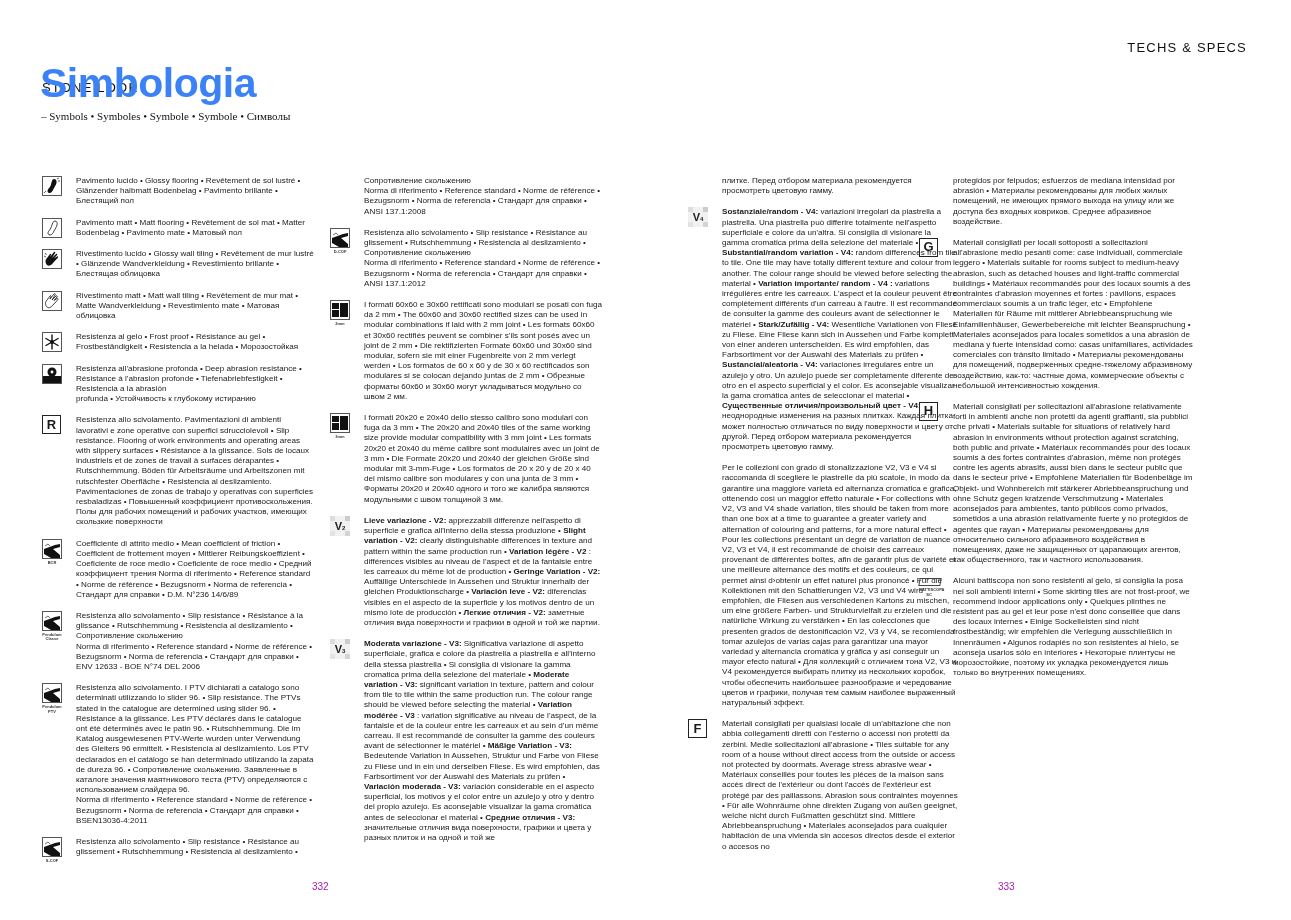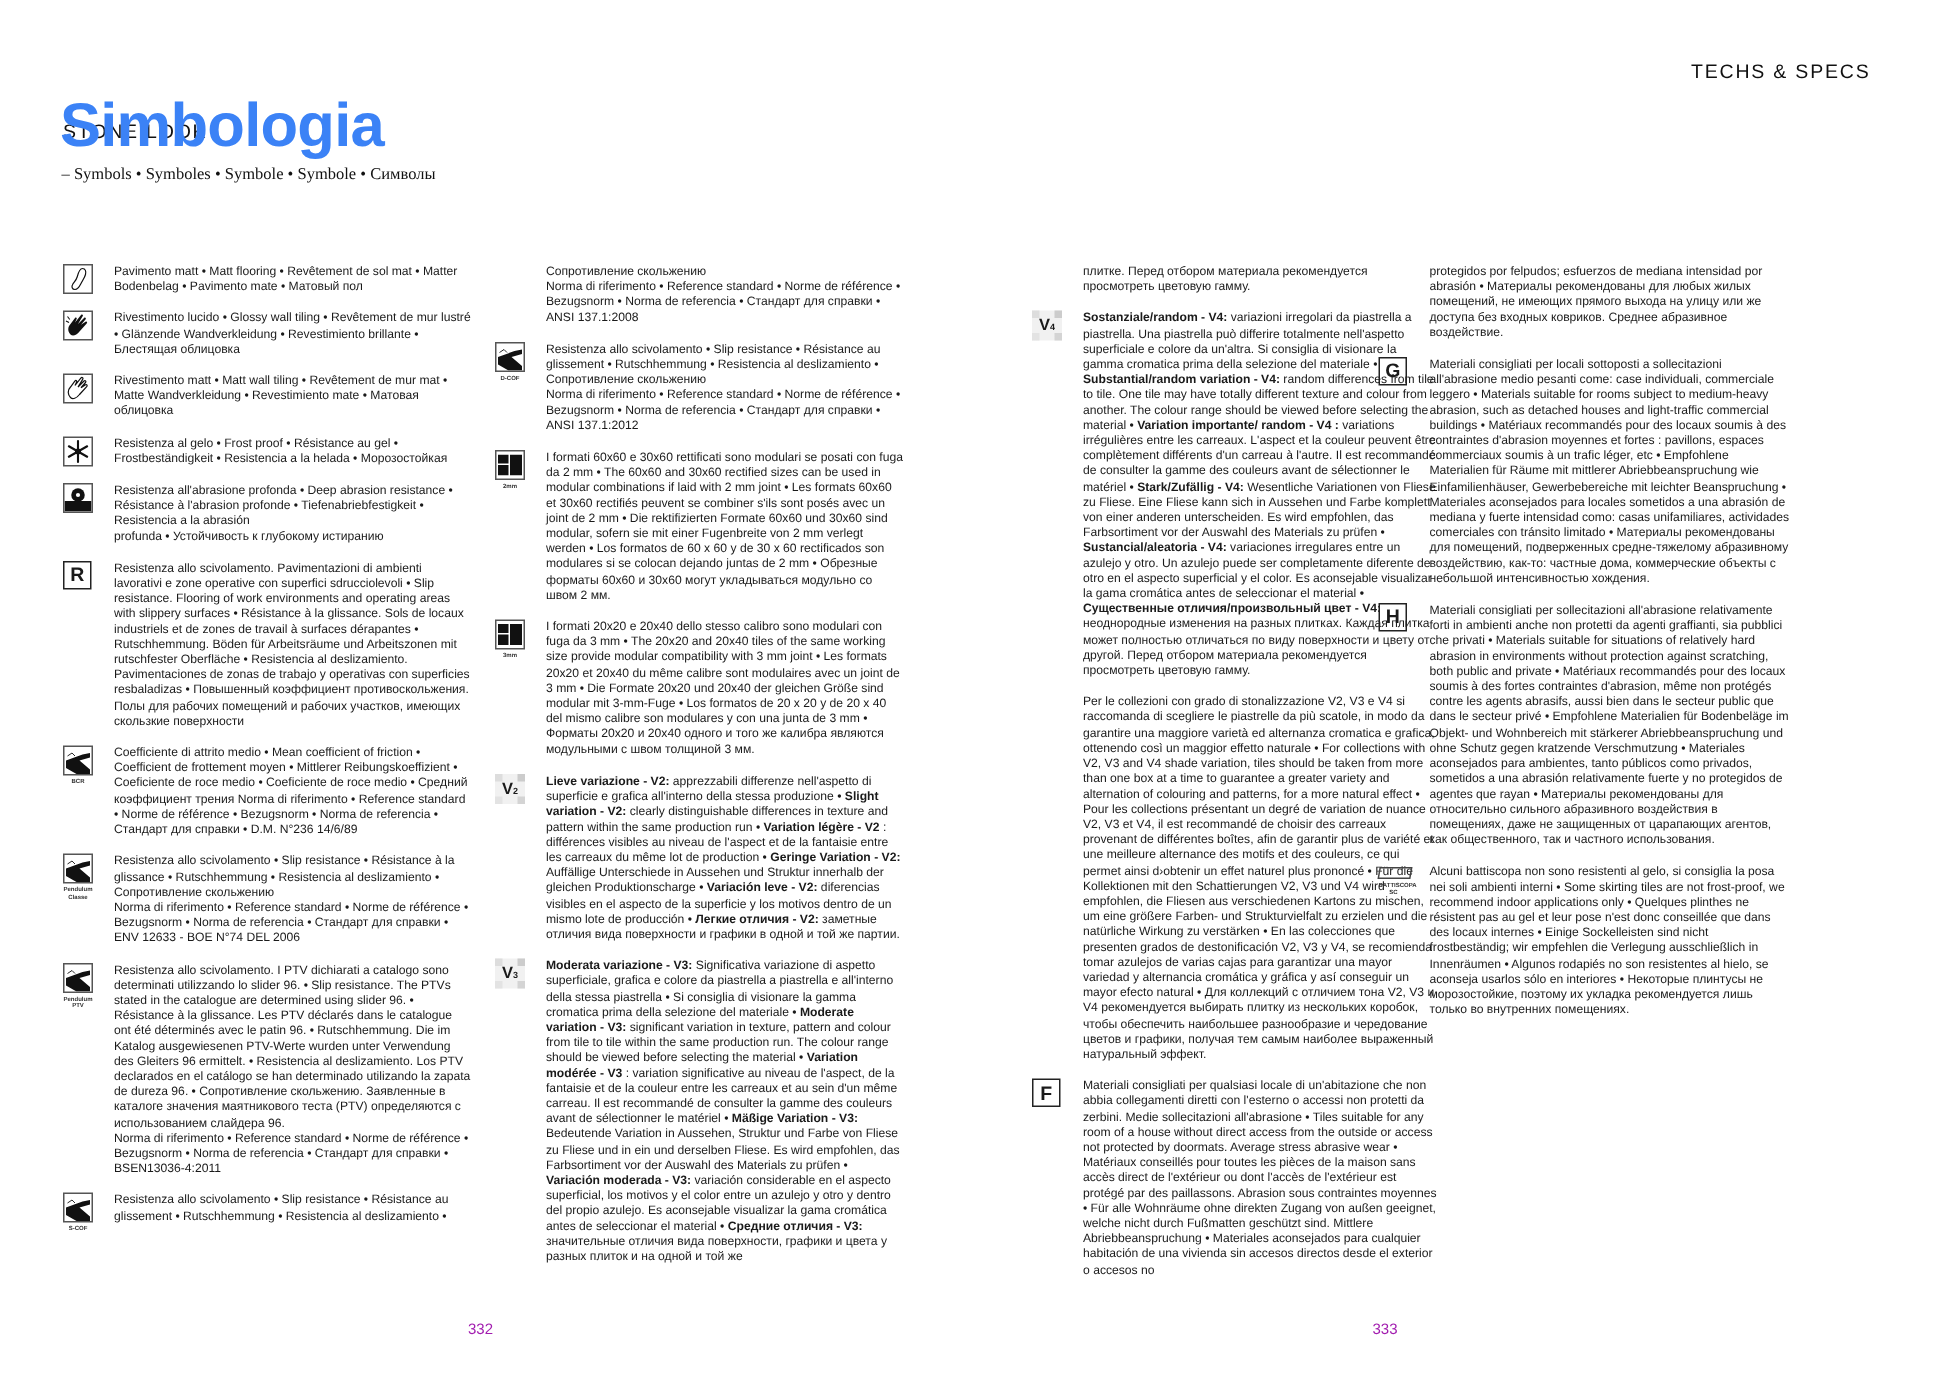--- a/index.html
+++ b/index.html
@@ -34,20 +34,35 @@
 <div class="section-label section-left">STONE LOOK</div>
 <div class="section-label section-right">TECHS &amp; SPECS</div>
 <h1 class="page-title">Simbologia</h1>
 <div class="subtitle">– Symbols • Symboles • Symbole • Symbole • Символы</div>
 
 <div class="col" style="left:42px; width:272px;">
     <div class="entry">
       <div class="ico">
         <div class="sym">
           <svg width="18" height="18" viewBox="0 0 18 18">
+            <path d="M11 2c2 0 3 2 2.5 4s-2 4-3 6-2 4-4 4-2.5-2-1.5-3.5 2.5-3 3-5 1-5.5 3-5.5z" fill="#111"></path>
+            <g stroke="#111" stroke-width=".7">
+              <line x1="14" y1="2" x2="16" y2="1"></line>
+              <line x1="15" y1="4" x2="17" y2="4"></line>
+              <line x1="3" y1="14" x2="1" y2="16"></line>
+            </g>
+          </svg>
+        </div>
+      </div>
+      <div class="txt">Pavimento lucido • Glossy flooring • Revêtement de sol lustré • Glänzender halbmatt Bodenbelag • Pavimento brillante • Блестящий пол</div>
+    </div>
+    <div class="entry">
+      <div class="ico">
+        <div class="sym">
+          <svg width="18" height="18" viewBox="0 0 18 18">
             <path d="M12 2c2 0 2.5 2 2 4s-2 4-3 6-2 4-4 4-2.5-2-1.5-3.5 2.5-3 3-5 1.5-5.5 3.5-5.5z" fill="none" stroke="#111" stroke-width=".8"></path>
           </svg>
         </div>
       </div>
       <div class="txt">Pavimento matt • Matt flooring • Revêtement de sol mat • Matter Bodenbelag • Pavimento mate • Матовый пол</div>
     </div>
     <div class="entry">
       <div class="ico">
         <div class="sym">
           <svg width="18" height="18" viewBox="0 0 18 18">
@@ -251,13 +266,13 @@
     <div class="entry">
       <div class="ico">
         <div class="skirting"></div>
         <div class="cap">BATTISCOPA SC</div>
       </div>
       <div class="txt">Alcuni battiscopa non sono resistenti al gelo, si consiglia la posa nei soli ambienti interni • Some skirting tiles are not frost-proof, we recommend indoor applications only • Quelques plinthes ne résistent pas au gel et leur pose n'est donc conseillée que dans des locaux internes • Einige Sockelleisten sind nicht frostbeständig; wir empfehlen die Verlegung ausschließlich in Innenräumen • Algunos rodapiés no son resistentes al hielo, se aconseja usarlos sólo en interiores • Некоторые плинтусы не морозостойкие, поэтому их укладка рекомендуется лишь только во внутренних помещениях.</div>
     </div>
   </div>
 
 <div class="page-num" style="left:312px;">332</div>
-<div class="page-num" style="left:915px;">333</div>
+<div class="page-num" style="left:998px;">333</div>
 
 </body></html>

